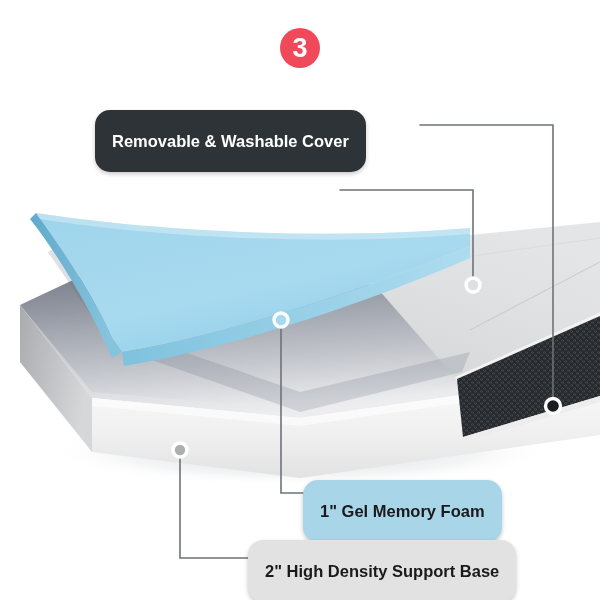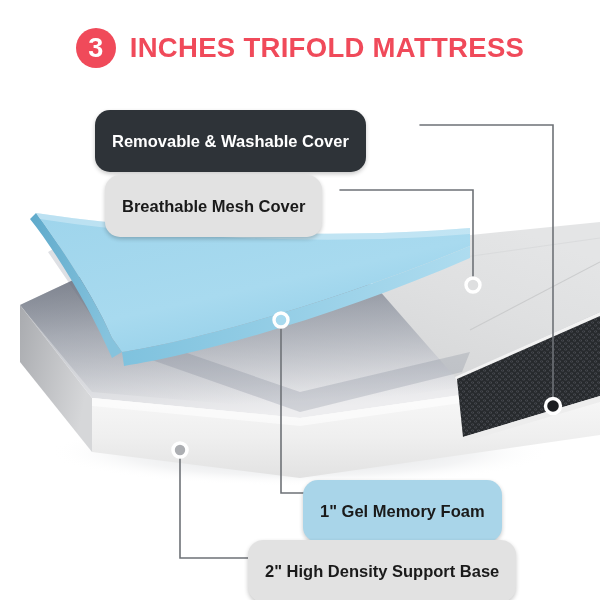--- a/index.html
+++ b/index.html
@@ -36,21 +36,20 @@
 </style>
 </head>
 <body>
 
 <div id="stage">
 
   <div class="title-row">
     <div class="badge">
       <span>3</span>
     </div>
-    <div class="title-text">INCHES TRIFOLD MATTRESS</div>
   </div>
 
   <svg id="art" viewBox="0 0 600 600">
     <defs>
 
       <linearGradient id="gBaseTop" x1="0" y1="0" x2="0.35" y2="1">
         <stop offset="0%" stop-color="#8E9199"></stop>
         <stop offset="45%" stop-color="#C3C6CC"></stop>
         <stop offset="100%" stop-color="#EDEDEF"></stop>
       </linearGradient>
@@ -182,23 +181,20 @@
       <circle cx="281" cy="320" r="7" fill="#A8DAEF" stroke="#FFFFFF" stroke-width="3.4"></circle>
 
       <circle cx="180" cy="450" r="7" fill="#ACAEB2" stroke="#FFFFFF" stroke-width="3.6"></circle>
     </g>
   </svg>
 
   <div id="lbl-cover" class="lbl lbl-dark">
     <span>Removable &amp; Washable Cover</span>
   </div>
 
-  <div id="lbl-mesh" class="lbl lbl-gray">
-    <span>Breathable Mesh Cover</span>
-  </div>
 
   <div id="lbl-gel" class="lbl lbl-blue">
     <span>1" Gel  Memory Foam</span>
   </div>
 
   <div id="lbl-base" class="lbl lbl-gray">
     <span>2"  High Density Support Base</span>
   </div>
 
 </div>

